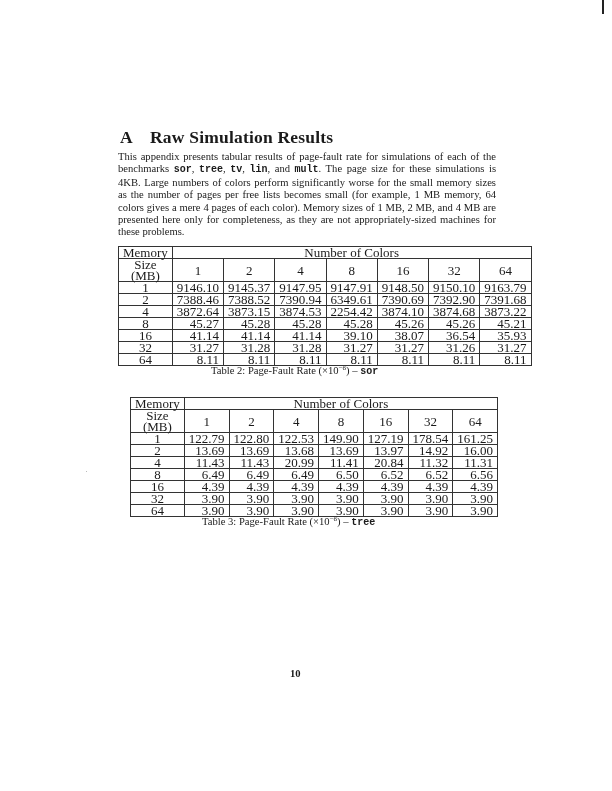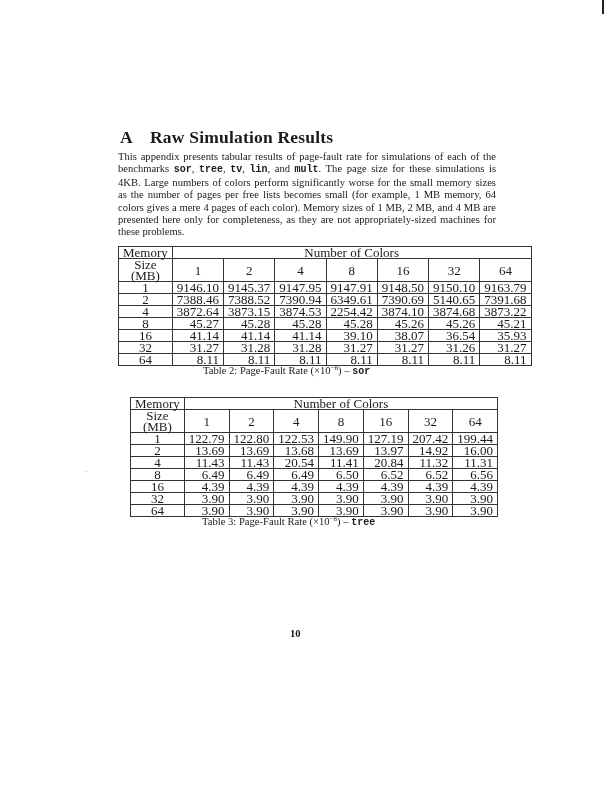--- a/index.html
+++ b/index.html
@@ -25,24 +25,24 @@
   table.res td, table.res th {
     border: 1px solid #333; padding: 0 4px; font-weight: normal; height: 11px;
   }
   table.res .num-cell { text-align: right; }
   table.res .mem-cell { text-align: center; }
   table.res .hdr { text-align: center; }
   table.res tbody tr:first-child td { border-top: 1.6px solid #222; }
   #t2 { left: 118px; top: 246px; width: 380px; }
   #t3 { left: 130px; top: 397px; width: 352px; }
   .caption { position: absolute; font-size: 10.6px; margin: 0; }
-  #cap2 { left: 203px; top: 365px; }
+  #cap2 { left: 211px; top: 365px; }
   #cap3 { left: 202px; top: 516px; }
   sup { font-size: 7px; vertical-align: 4px; line-height: 0; }
-  .page-number { position: absolute; left: 290px; top: 628px; font-size: 10.6px; font-weight: bold; }
+  .page-number { position: absolute; left: 290px; top: 668px; font-size: 10.6px; font-weight: bold; }
   .speck { position: absolute; left: 86px; top: 471px; width: 1px; height: 1px; background: #bbb; }
 </style>
 </head>
 <body>
 
 <div class="edge-mark"></div>
 
 <h2 class="section-title">
   <span class="num">A</span><span>Raw Simulation Results</span>
 </h2>
@@ -77,21 +77,21 @@
         <td class="num-cell">9150.10</td>
         <td class="num-cell">9163.79</td>
       </tr>
       <tr>
         <td class="mem-cell">2</td>
         <td class="num-cell">7388.46</td>
         <td class="num-cell">7388.52</td>
         <td class="num-cell">7390.94</td>
         <td class="num-cell">6349.61</td>
         <td class="num-cell">7390.69</td>
-        <td class="num-cell">5140.65</td>
+        <td class="num-cell">7392.90</td>
         <td class="num-cell">7391.68</td>
       </tr>
       <tr>
         <td class="mem-cell">4</td>
         <td class="num-cell">3872.64</td>
         <td class="num-cell">3873.15</td>
         <td class="num-cell">3874.53</td>
         <td class="num-cell">2254.42</td>
         <td class="num-cell">3874.10</td>
         <td class="num-cell">3874.68</td>
@@ -159,38 +159,38 @@
       </tr>
   </thead>
   <tbody>
       <tr>
         <td class="mem-cell">1</td>
         <td class="num-cell">122.79</td>
         <td class="num-cell">122.80</td>
         <td class="num-cell">122.53</td>
         <td class="num-cell">149.90</td>
         <td class="num-cell">127.19</td>
-        <td class="num-cell">207.42</td>
-        <td class="num-cell">199.44</td>
+        <td class="num-cell">178.54</td>
+        <td class="num-cell">161.25</td>
       </tr>
       <tr>
         <td class="mem-cell">2</td>
         <td class="num-cell">13.69</td>
         <td class="num-cell">13.69</td>
         <td class="num-cell">13.68</td>
         <td class="num-cell">13.69</td>
         <td class="num-cell">13.97</td>
         <td class="num-cell">14.92</td>
         <td class="num-cell">16.00</td>
       </tr>
       <tr>
         <td class="mem-cell">4</td>
         <td class="num-cell">11.43</td>
         <td class="num-cell">11.43</td>
-        <td class="num-cell">20.54</td>
+        <td class="num-cell">20.99</td>
         <td class="num-cell">11.41</td>
         <td class="num-cell">20.84</td>
         <td class="num-cell">11.32</td>
         <td class="num-cell">11.31</td>
       </tr>
       <tr>
         <td class="mem-cell">8</td>
         <td class="num-cell">6.49</td>
         <td class="num-cell">6.49</td>
         <td class="num-cell">6.49</td>

